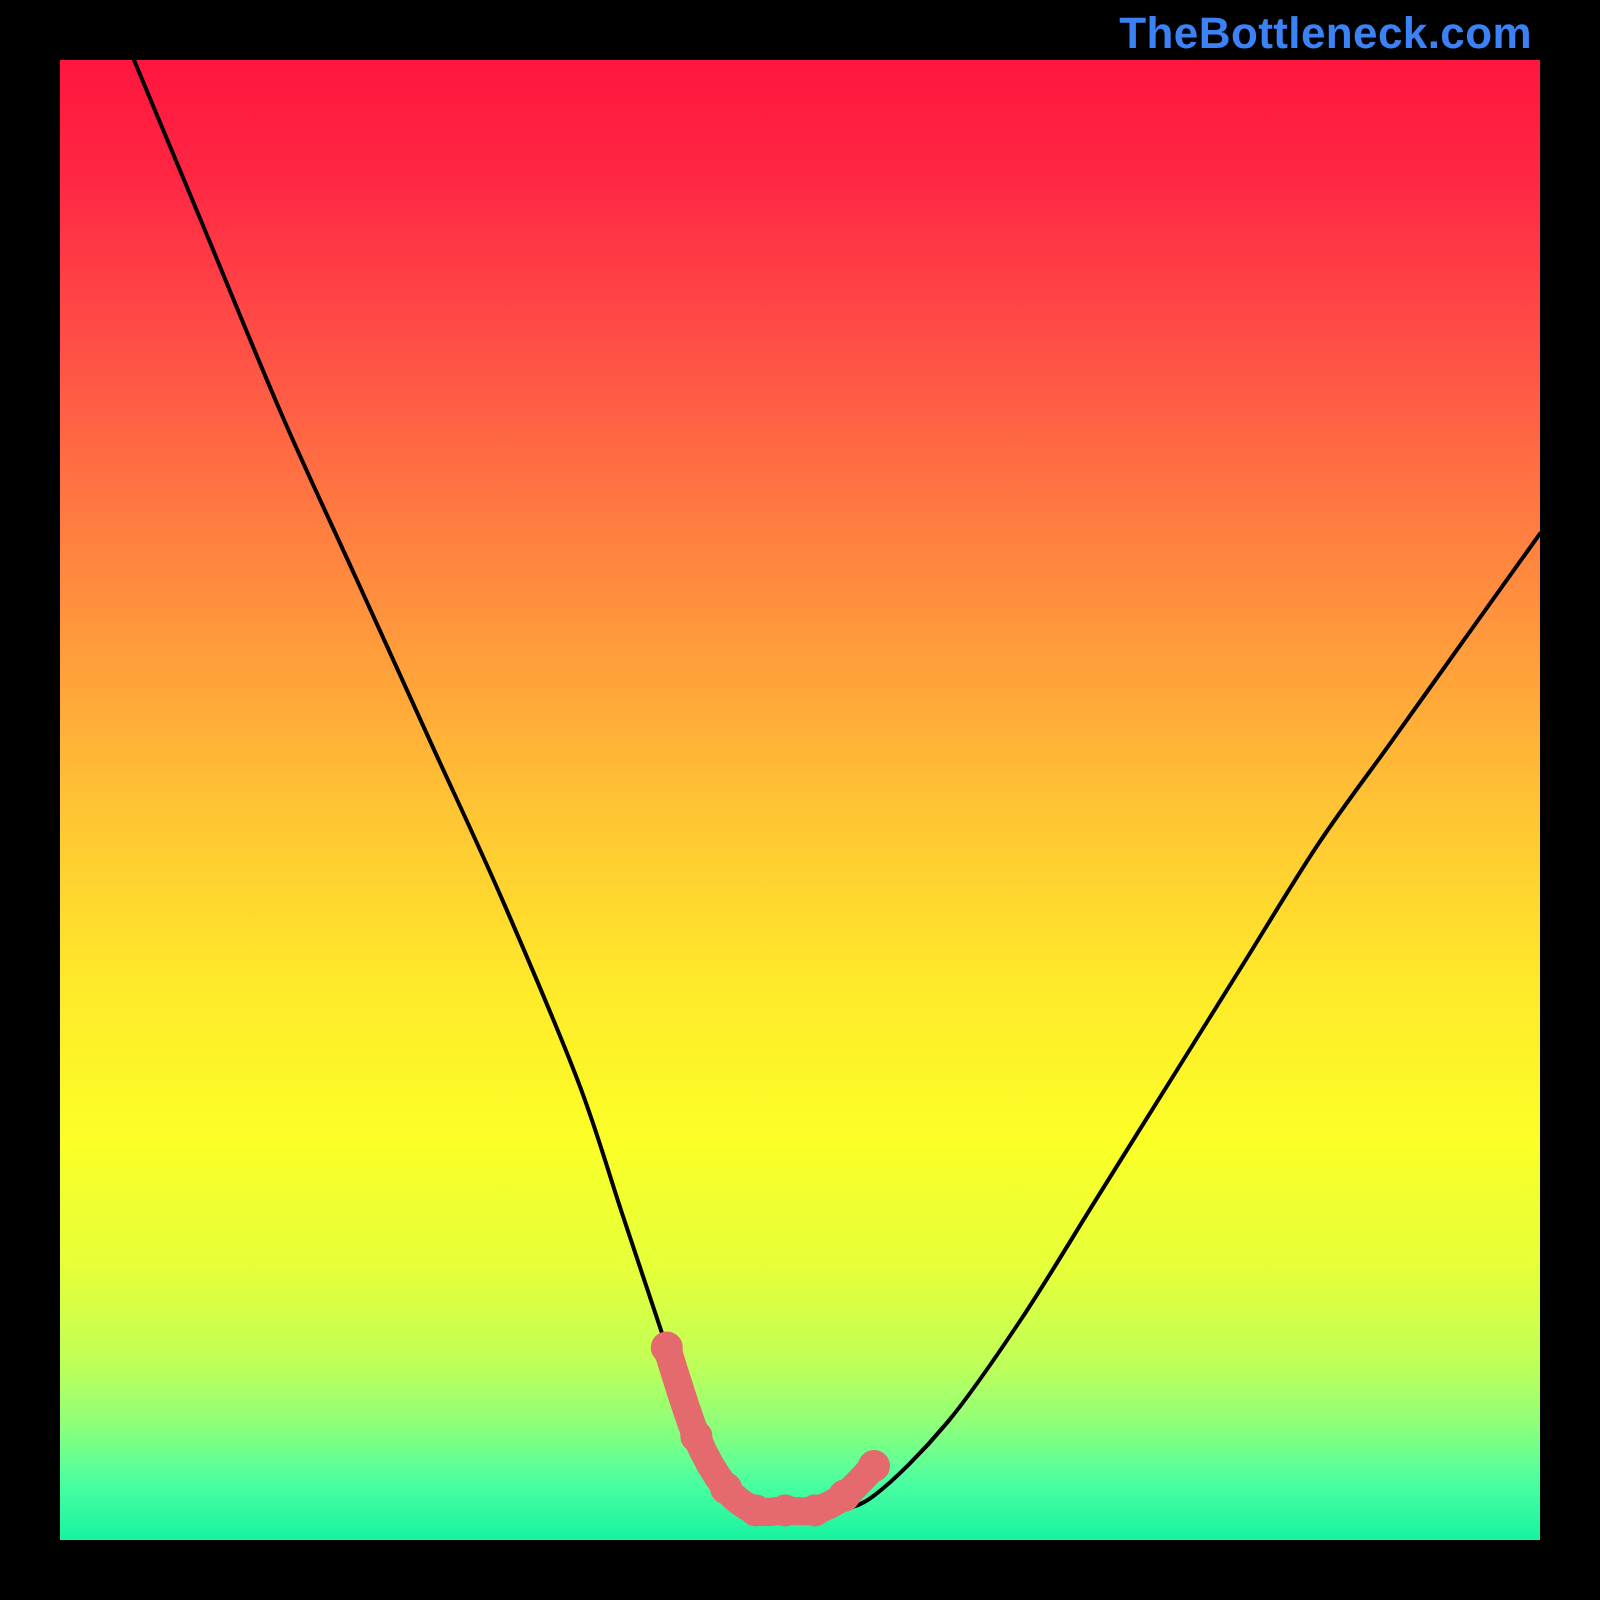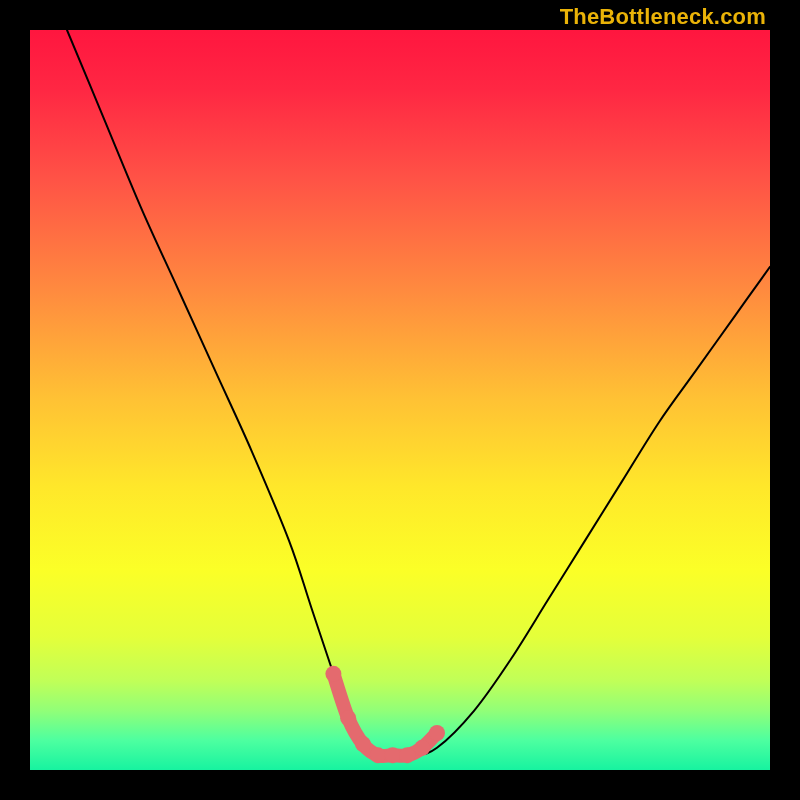--- a/index.html
+++ b/index.html
@@ -30,21 +30,21 @@
     inset: 0;
   }
   svg.overlay {
     position: absolute;
     inset: 0;
   }
   .watermark {
     position: absolute;
     top: 4px;
     right: 34px;
-    color: #eab308;
+    color: #3b82f6;
     font-size: 22px;
     font-weight: 600;
     letter-spacing: 0.2px;
   }
 </style>
 </head>
 <body>
 
 <div class="frame">
 

